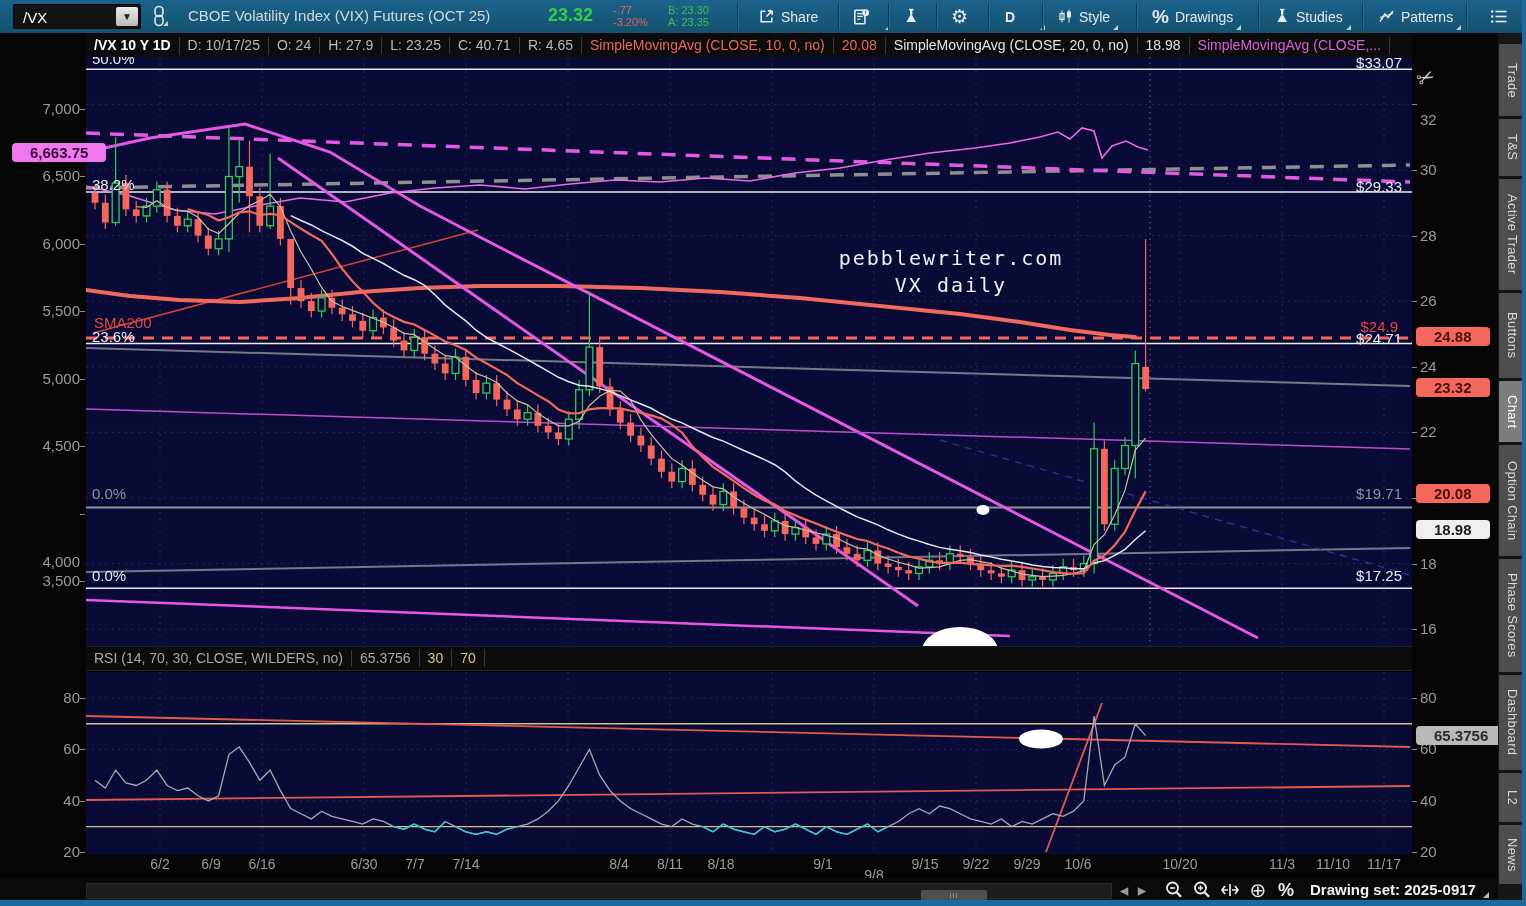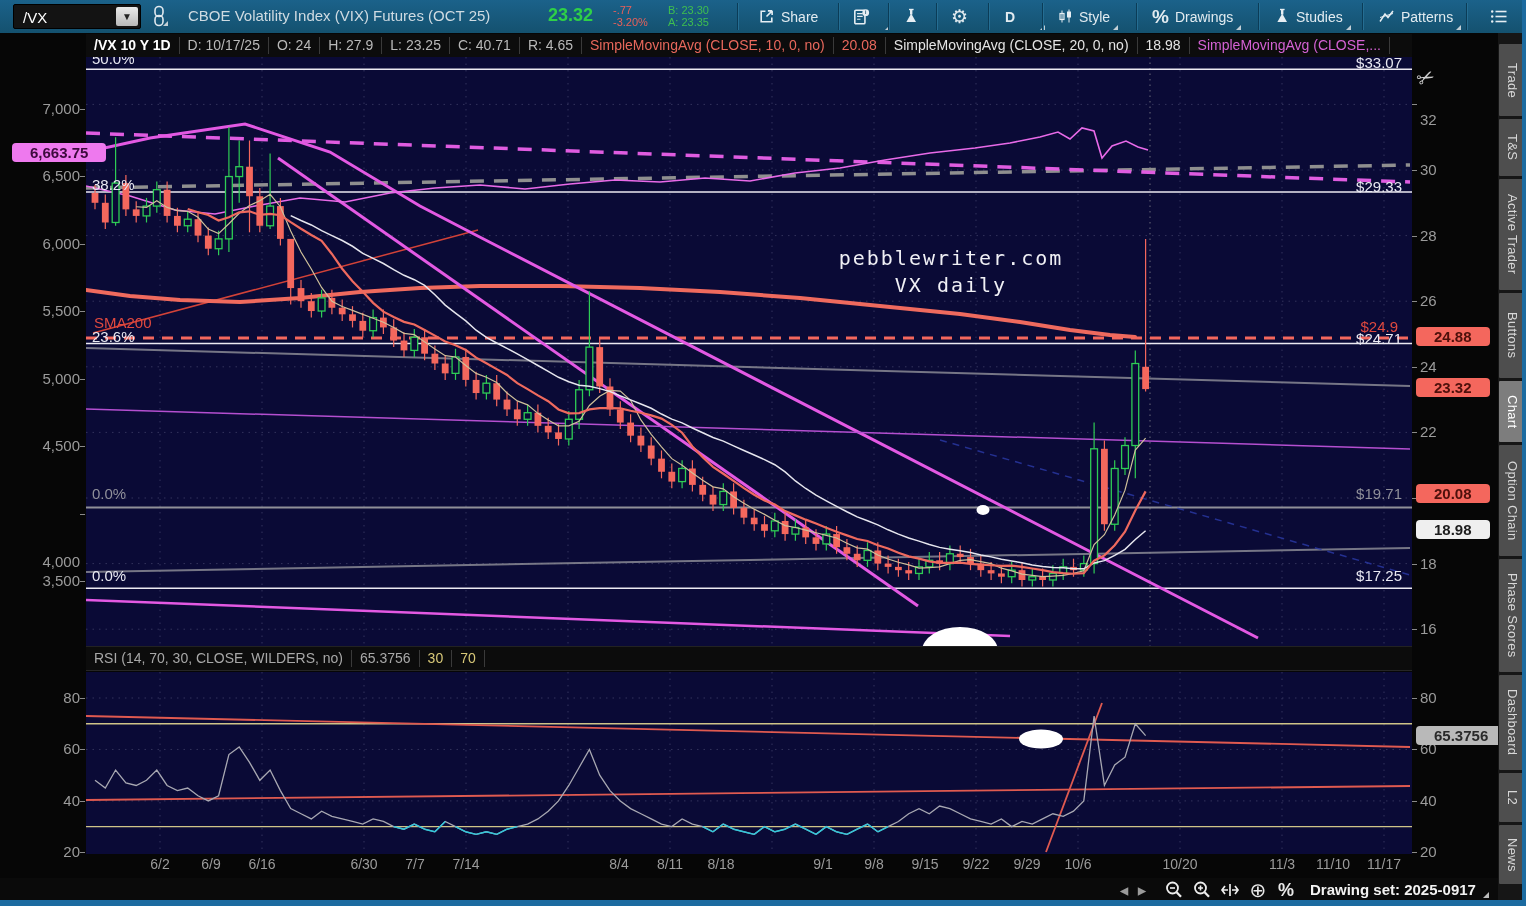--- a/index.html
+++ b/index.html
@@ -529,32 +529,35 @@
         <span class="datelab" style="left: 160px;">6/2</span>
         <span class="datelab" style="left: 211px;">6/9</span>
         <span class="datelab" style="left: 262px;">6/16</span>
         <span class="datelab" style="left: 364px;">6/30</span>
         <span class="datelab" style="left: 415px;">7/7</span>
         <span class="datelab" style="left: 466px;">7/14</span>
         <span class="datelab" style="left: 619px;">8/4</span>
         <span class="datelab" style="left: 670px;">8/11</span>
         <span class="datelab" style="left: 721px;">8/18</span>
         <span class="datelab" style="left: 823px;">9/1</span>
-        <span class="datelab" style="left: 874px;">9/8</span>
+        <span class="datelab" style="left: 874px; margin-top: 11px;">9/8</span>
         <span class="datelab" style="left: 925px;">9/15</span>
         <span class="datelab" style="left: 976px;">9/22</span>
         <span class="datelab" style="left: 1027px;">9/29</span>
         <span class="datelab" style="left: 1078px;">10/6</span>
         <span class="datelab" style="left: 1180px;">10/20</span>
         <span class="datelab" style="left: 1282px;">11/3</span>
         <span class="datelab" style="left: 1333px;">11/10</span>
         <span class="datelab" style="left: 1384px;">11/17</span>
       </div>
 
     <div id="botbar" class="abs">
+      <div class="sb-track">
+        <div class="sb-thumb">III</div>
+      </div>
       <div class="bb-ico" style="left:1112px;color:#9a9a9a;">◂</div>
       <div class="bb-ico" style="left:1130px;color:#9a9a9a;">▸</div>
       <div class="bb-ico" style="left:1162px;">
         <svg width="20" height="20" viewBox="0 0 20 20">
           <circle cx="8.5" cy="8" r="5.5" fill="none" stroke="#eee" stroke-width="1.8"></circle>
           <path d="M12.6 12.2 17 16.8" stroke="#eee" stroke-width="2.2"></path>
           <path d="M6 8h5" stroke="#eee" stroke-width="1.6"></path>
         </svg>
       </div>
       <div class="bb-ico" style="left:1190px;">

